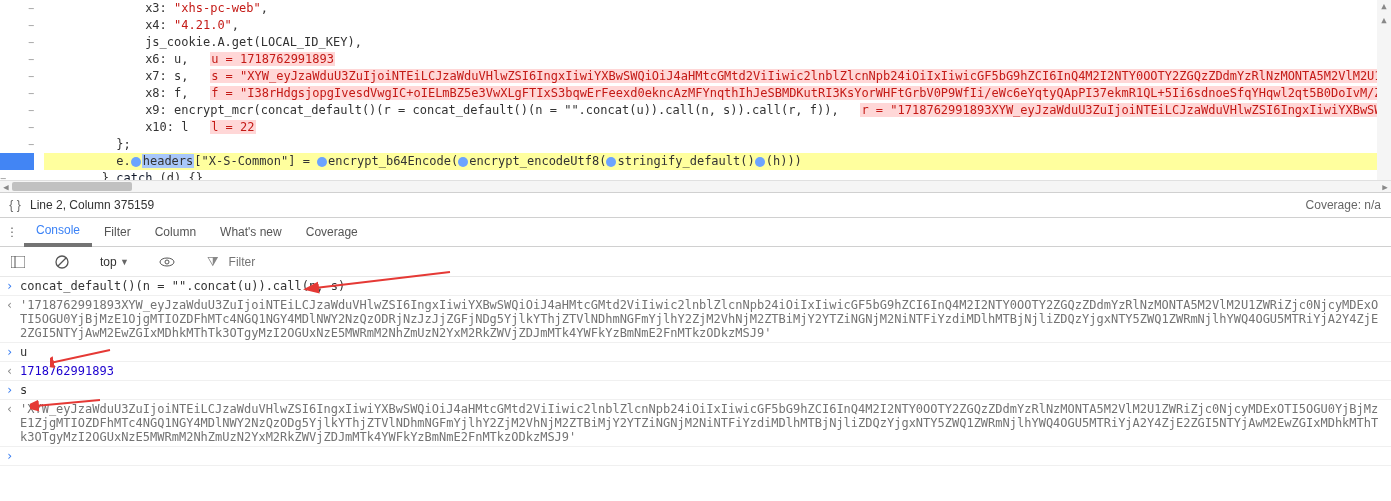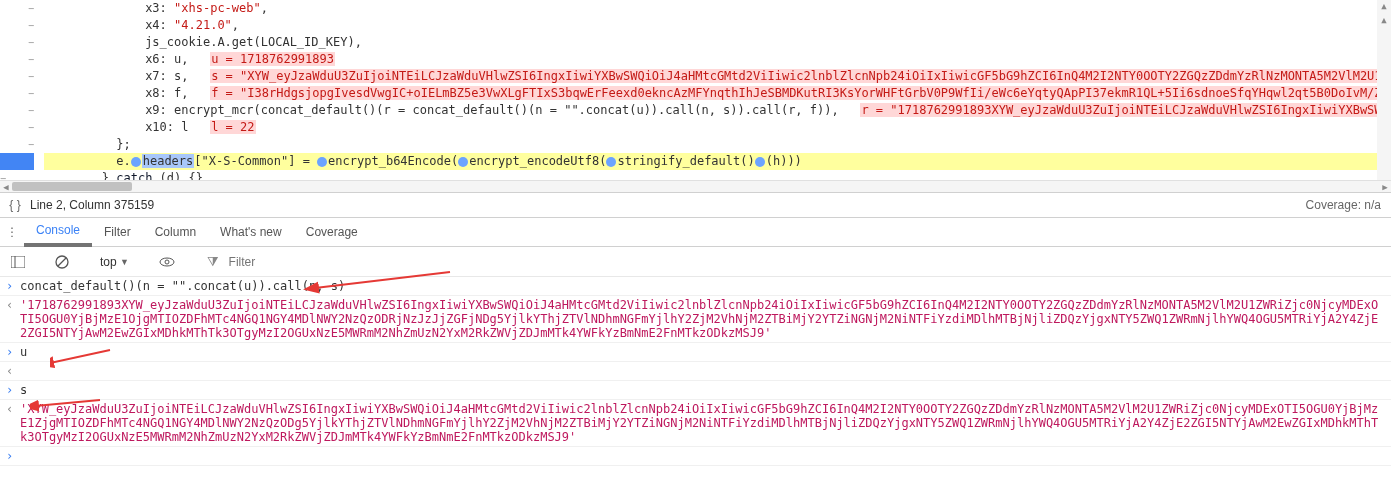--- a/index.html
+++ b/index.html
@@ -31,21 +31,21 @@
 .toolbar { height:30px; border-bottom:1px solid #e8e8e8; display:flex; align-items:center; padding:0 6px; gap:20px; font-family:sans-serif; }
 .tb-btn { width:24px; height:24px; display:flex; align-items:center; justify-content:center; color:#555; cursor:pointer; font-size:13px; }
 .ctx-select { display:flex; align-items:center; height:22px; padding:0 6px; font-size:12px; color:#333; cursor:pointer; border:none; background:transparent; }
 .filter-box { flex:1; height:22px; border:none; padding:0 6px; font-size:12px; color:#0369a1; outline:none; }
 .filter-wrap { display:flex; align-items:center; flex:1; margin-left:8px; color:#888; }
 .console { font-family:Consolas,Menlo,monospace; font-size:12px; position:absolute; left:0; right:0; top:277px; bottom:0; overflow:hidden; }
 .c-row { display:flex; align-items:flex-start; padding:2px 0 2px 6px; border-bottom:1px solid #f0f0f0; position:relative; }
 .c-marker { width:14px; color:#888; flex-shrink:0; }
 .c-body { flex:1; word-break:break-all; white-space:pre-wrap; padding-right:10px; }
 .out-num { color:#1c00cf; }
-.out-str { color:#be185d; }
+.out-str { color:#737373; }
 .in-text { color:#333; }
 .arrow-annot { position:absolute; pointer-events:none; }
 .vscroll { position:absolute; right:0; top:0; width:14px; height:192px; background:#f5f5f5; }
 .vbtns { position:absolute; right:0; width:14px; color:#888; font-size:9px; display:flex; align-items:center; justify-content:center; height:12px; }
 </style>
 </head>
 <body>
 
 <div class="code-pane">
   <div class="gutter">
@@ -147,20 +147,21 @@
     <div class="c-row">
       <div class="c-marker" style="color: rgb(136, 136, 136);">‹</div>
       <div class="c-body out-str">'1718762991893XYW_eyJzaWduU3ZuIjoiNTEiLCJzaWduVHlwZSI6IngxIiwiYXBwSWQiOiJ4aHMtcGMtd2ViIiwic2lnblZlcnNpb24iOiIxIiwicGF5bG9hZCI6InQ4M2I2NTY0OOTY2ZGQzZDdmYzRlNzMONTA5M2VlM2U1ZWRiZjc0NjcyMDExOTI5OGU0YjBjMzE1OjgMTIOZDFhMTc4NGQ1NGY4MDlNWY2NzQzODRjNzJzJjZGFjNDg5YjlkYThjZTVlNDhmNGFmYjlhY2ZjM2VhNjM2ZTBiMjY2YTZiNGNjM2NiNTFiYzdiMDlhMTBjNjliZDQzYjgxNTY5ZWQ1ZWRmNjlhYWQ4OGU5MTRiYjA2Y4ZjE2ZGI5NTYjAwM2EwZGIxMDhkMThTk3OTgyMzI2OGUxNzE5MWRmM2NhZmUzN2YxM2RkZWVjZDJmMTk4YWFkYzBmNmE2FnMTkzODkzMSJ9'</div>
     </div>
     <div class="c-row">
       <div class="c-marker" style="color: rgb(54, 124, 241);">›</div>
       <div class="c-body in-text">u</div>
     </div>
     <div class="c-row">
       <div class="c-marker" style="color: rgb(136, 136, 136);">‹</div>
+      <div class="c-body out-num">1718762991893</div>
     </div>
     <div class="c-row">
       <div class="c-marker" style="color: rgb(54, 124, 241);">›</div>
       <div class="c-body in-text">s</div>
     </div>
     <div class="c-row">
       <div class="c-marker" style="color: rgb(136, 136, 136);">‹</div>
       <div class="c-body out-str">'XYW_eyJzaWduU3ZuIjoiNTEiLCJzaWduVHlwZSI6IngxIiwiYXBwSWQiOiJ4aHMtcGMtd2ViIiwic2lnblZlcnNpb24iOiIxIiwicGF5bG9hZCI6InQ4M2I2NTY0OOTY2ZGQzZDdmYzRlNzMONTA5M2VlM2U1ZWRiZjc0NjcyMDExOTI5OGU0YjBjMzE1ZjgMTIOZDFhMTc4NGQ1NGY4MDlNWY2NzQzODg5YjlkYThjZTVlNDhmNGFmYjlhY2ZjM2VhNjM2ZTBiMjY2YTZiNGNjM2NiNTFiYzdiMDlhMTBjNjliZDQzYjgxNTY5ZWQ1ZWRmNjlhYWQ4OGU5MTRiYjA2Y4ZjE2ZGI5NTYjAwM2EwZGIxMDhkMThTk3OTgyMzI2OGUxNzE5MWRmM2NhZmUzN2YxM2RkZWVjZDJmMTk4YWFkYzBmNmE2FnMTkzODkzMSJ9'</div>
     </div>
     <div class="c-row">

